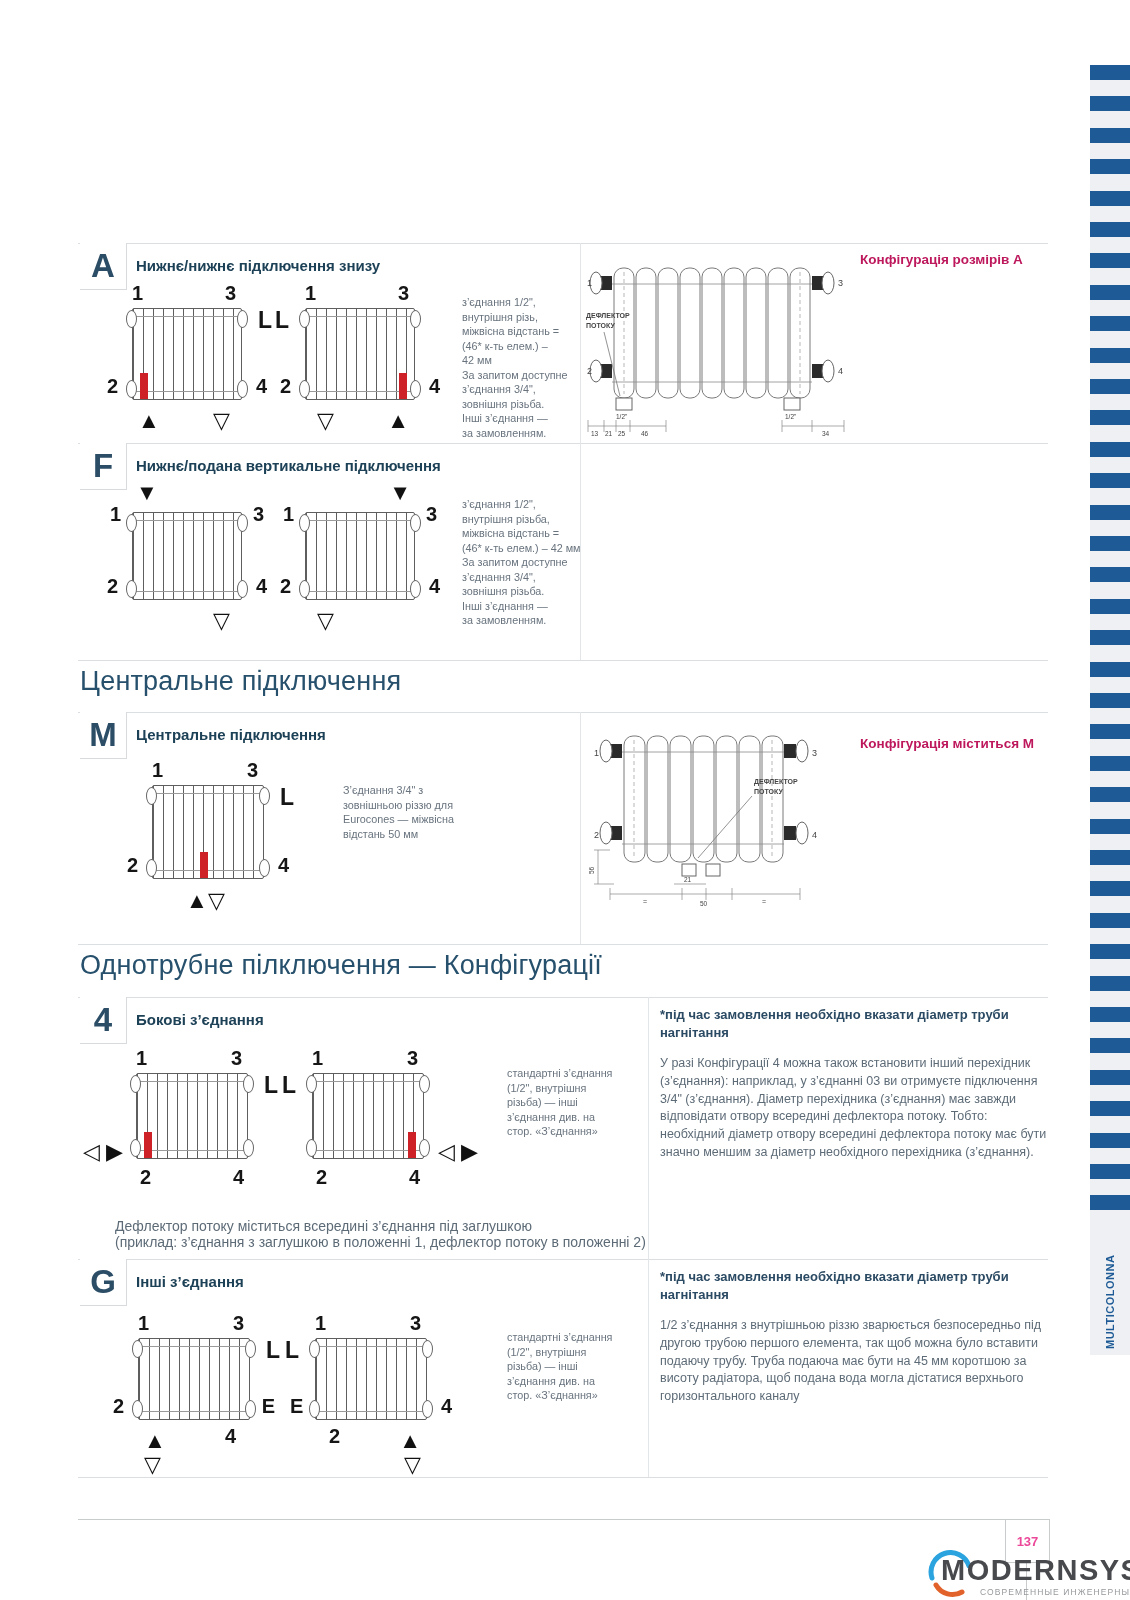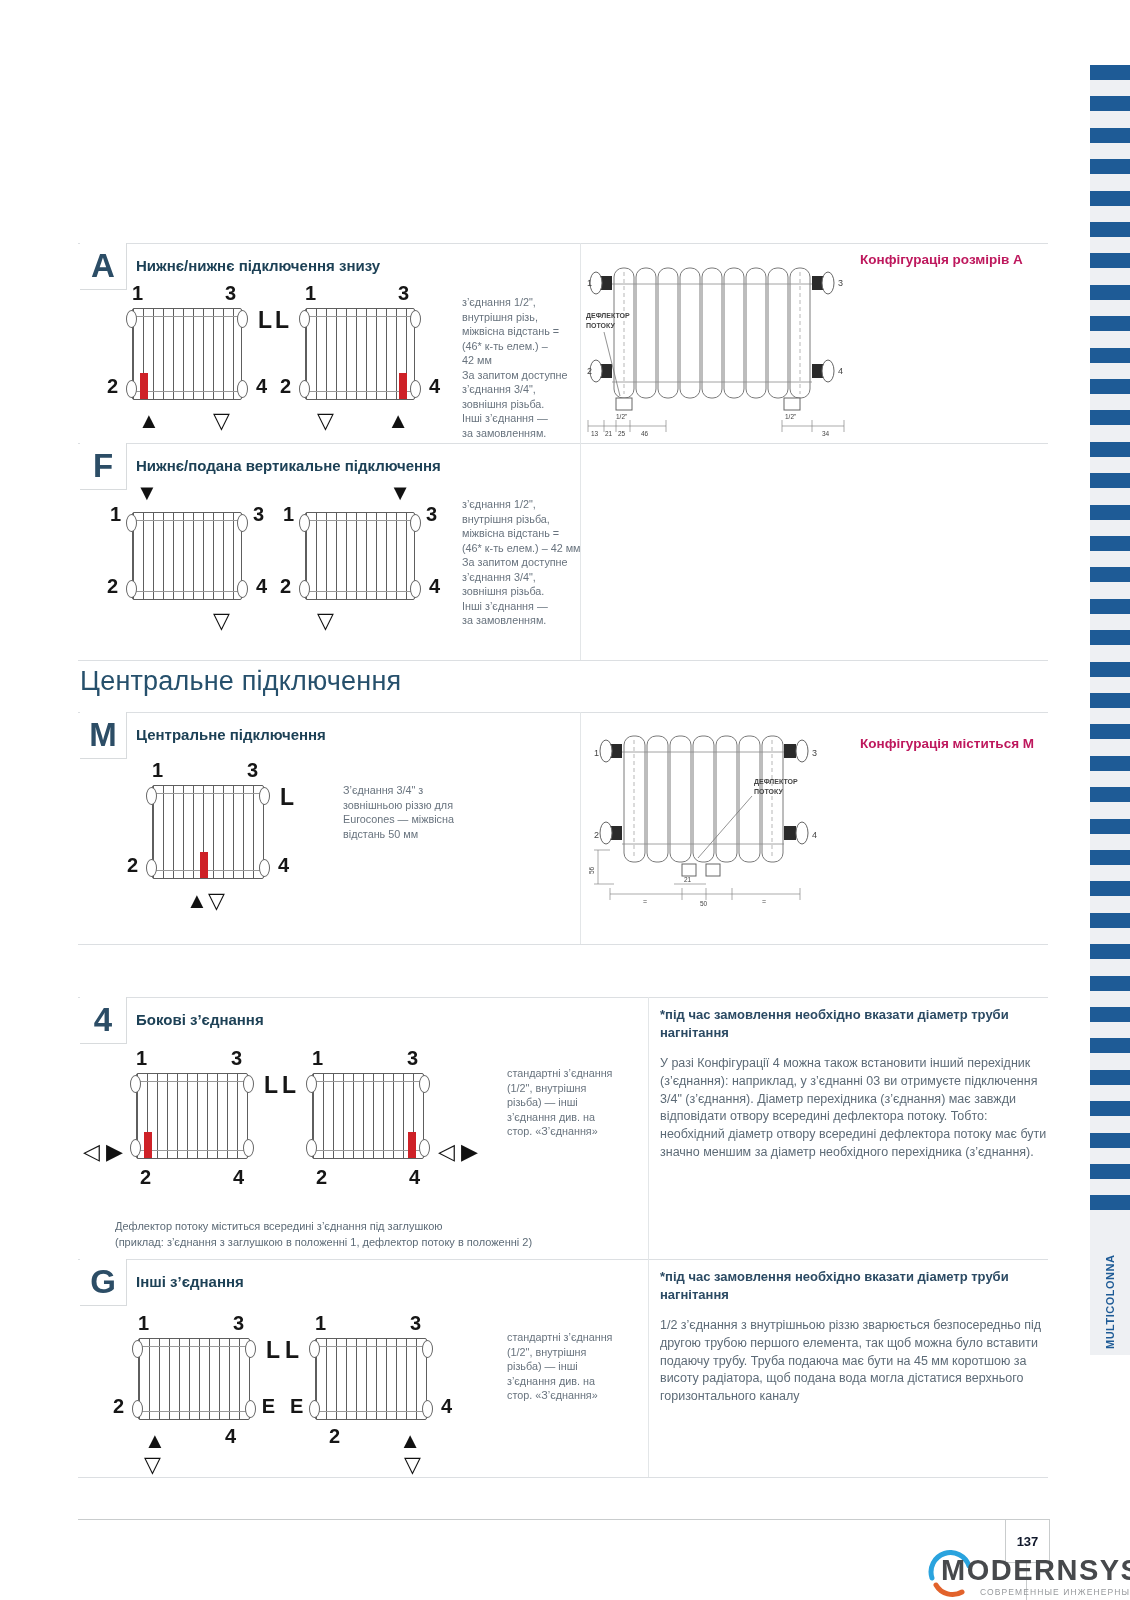--- a/index.html
+++ b/index.html
@@ -10,21 +10,21 @@
   .tab{position:absolute;left:80px;width:46px;height:46px;background:#fff;
        border-right:1px solid #d8dbdd;border-bottom:1px solid #d8dbdd;
        display:flex;align-items:center;justify-content:center;
        font-weight:bold;font-size:33px;color:#2c4d66;}
   .sec-title{position:absolute;left:136px;font-weight:bold;font-size:15px;color:#1d4156;}
   .h1{position:absolute;left:80px;font-size:27px;color:#26506c;letter-spacing:.2px;}
   .note{position:absolute;font-size:10.8px;line-height:14.5px;color:#68737e;white-space:pre-line;}
   .rcol{position:absolute;left:660px;width:388px;color:#5d6b77;font-size:12.5px;line-height:1.42;}
   .rcol .warn{font-weight:bold;color:#2b4a63;font-size:13px;line-height:1.35;margin:0 0 14px 0;}
   .rcol p{margin:0 0 13px 0;}
-  .bottom-note{position:absolute;left:115px;font-size:11px;line-height:16px;color:#5d6b77;white-space:pre-line;}
+  .bottom-note{position:absolute;left:115px;font-size:14px;line-height:16px;color:#5d6b77;white-space:pre-line;}
   .dtitle{position:absolute;font-weight:bold;font-size:13.5px;color:#be185d;}
 
   
   .rad{position:absolute;}
   .rad-body{position:absolute;inset:0;background:repeating-linear-gradient(90deg,#5e5e5e 0 1px,#ffffff 1px 10px);
             border:1px solid #5e5e5e;border-radius:2px;}
   .rad-body:before,.rad-body:after{content:"";position:absolute;left:0;right:0;border-top:1px solid #9a9a9a;}
   .rad-body:before{top:7px;} .rad-body:after{bottom:7px;}
   .nub{position:absolute;width:9px;height:16px;background:#fff;border:1px solid #666;border-radius:50%;}
   .n-tl{left:-6px;top:2px;} .n-bl{left:-6px;bottom:2px;} .n-tr{right:-6px;top:2px;} .n-br{right:-6px;bottom:2px;}
@@ -42,21 +42,21 @@
            background:repeating-linear-gradient(180deg,#1e5b96 0 15px,#eef0f3 15px 31.4px);}
   .graycol{position:absolute;left:1090px;top:1212px;width:40px;height:143px;background:#eef0f3;}
   .vert-label{position:absolute;left:1092px;top:1260px;width:36px;height:84px;
               display:flex;align-items:center;justify-content:center;
               writing-mode:vertical-rl;transform:rotate(180deg);
               font-weight:bold;font-size:11px;color:#1e5b96;letter-spacing:.5px;}
 
   
   .pagebox{position:absolute;left:1005px;top:1519px;width:43px;height:42px;background:#fff;
            border:1px solid #c9cccd;display:flex;align-items:center;justify-content:center;
-           font-weight:bold;font-size:13px;color:#0f172a;}
+           font-weight:bold;font-size:13px;color:#ec4899;}
   .logo{position:absolute;left:928px;top:1550px;width:210px;height:50px;}
   .logo-text{position:absolute;left:13px;top:4px;font-weight:bold;font-size:29px;color:#47494c;letter-spacing:1.5px;}
   .logo-tag{position:absolute;left:52px;top:37px;font-size:8.5px;color:#97999c;letter-spacing:1.1px;white-space:nowrap;}
 
   svg text{font-family:"Liberation Sans",sans-serif;fill:#444;}
 </style>
 </head>
 <body>
 
 <div id="page">
@@ -292,20 +292,21 @@
       <line x1="214" y1="172" x2="214" y2="184"></line>
       <line x1="88" y1="168" x2="120" y2="168"></line>
     </g>
     <text transform="rotate(-90 8 158)" x="8" y="158" font-size="6.5">56</text>
     <text x="98" y="166" font-size="6.5">21</text>
     <text x="114" y="190" font-size="6.5">50</text>
     <text x="57" y="188" font-size="7">=</text>
     <text x="176" y="188" font-size="7">=</text>
   </svg>
 
+  <div class="h1" style="top:950px;">Однотрубне пілключення — Конфігурації</div>
 
   <div class="tab" style="top:997px;">4</div>
   <div class="sec-title" style="top:1011px;">Бокові з’єднання</div>
 
   <div class="rad" style="left:136px;top:1073px;width:112px;height:86px;">
     <div class="rad-body"></div>
     <i class="nub n-tl"></i>
       <i class="nub n-tr"></i>
       <i class="nub n-bl"></i>
       <i class="nub n-br"></i>

